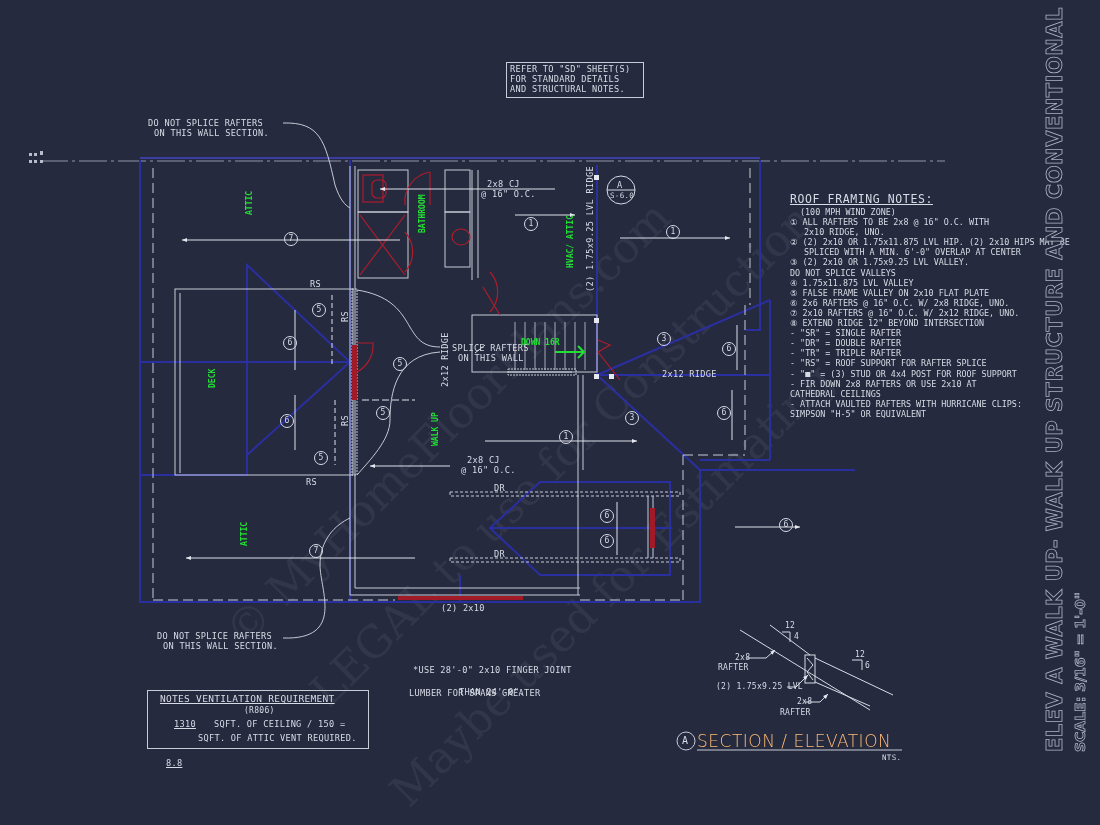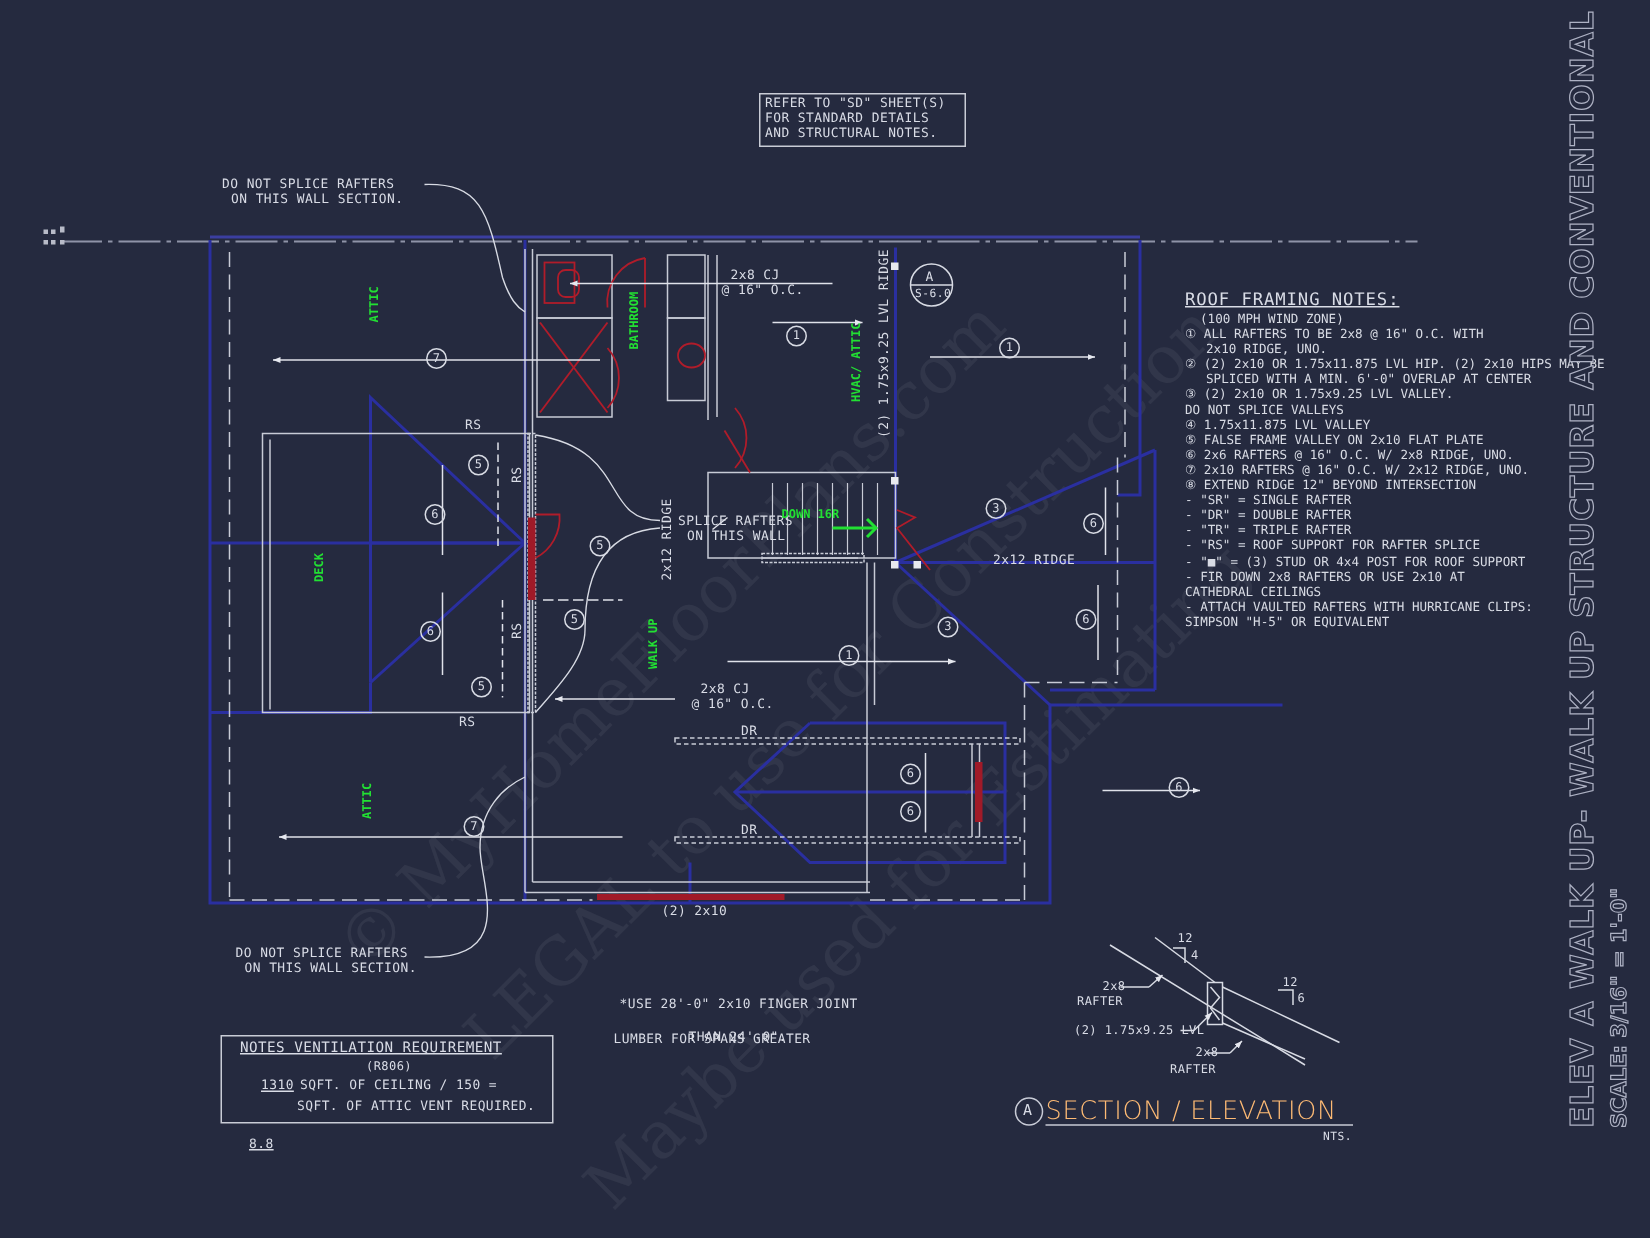--- a/index.html
+++ b/index.html
@@ -284,21 +284,21 @@
       <span class="line">    CATHEDRAL CEILINGS</span>
       <span class="line"> -  ATTACH VAULTED RAFTERS WITH HURRICANE CLIPS:</span>
       <span class="line">    SIMPSON "H-5" OR EQUIVALENT</span>
     </div>
   </div>
 
   <div class="box" style="left:147px;top:690px;width:220px;height:57px;">
     <div class="t u" style="left:12px;top:3px;font-size:9.5px;">NOTES VENTILATION REQUIREMENT</div>
     <div class="t" style="left:96px;top:15px;font-size:8px;">(R806)</div>
     <div class="t u" style="left:26px;top:28px;">1310</div>
-    <div class="t" style="left:52px;top:28px;">SQFT. OF CEILING / 150 =</div>
+    <div class="t" style="left:66px;top:28px;">SQFT. OF CEILING / 150 =</div>
     <div class="t u" style="left:18px;top:42px;margin-top:25px;">8.8</div>
     <div class="t" style="left:50px;top:42px;">SQFT. OF ATTIC VENT REQUIRED.</div>
   </div>
 
   <div class="t" style="left:413px;top:665px;">*USE 28'-0" 2x10 FINGER JOINT</div>
   <div class="t" style="left:409px;top:676px;margin-top:12px;">LUMBER FOR SPANS GREATER</div>
   <div class="t" style="left:459px;top:687px;">THAN 24'-0".</div>
 
   <div class="t" style="left:785px;top:621px;font-size:8px;">12</div>
   <div class="t" style="left:794px;top:632px;font-size:8px;">4</div>

